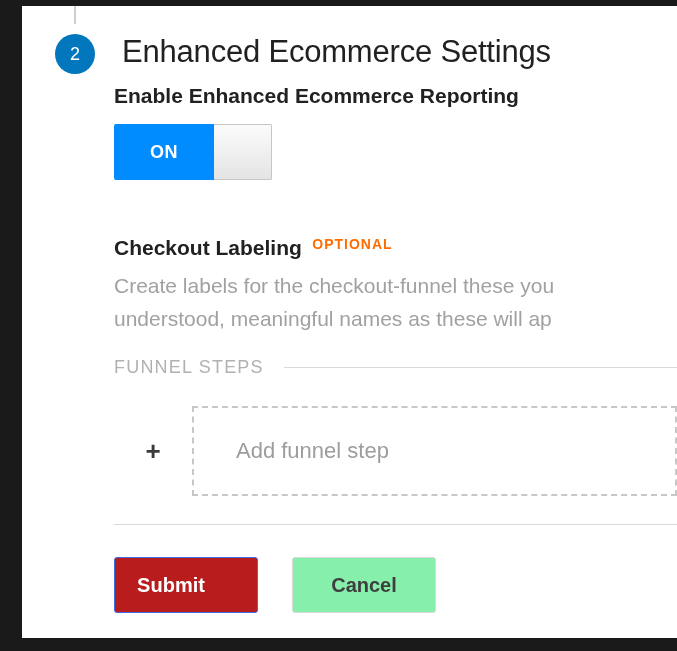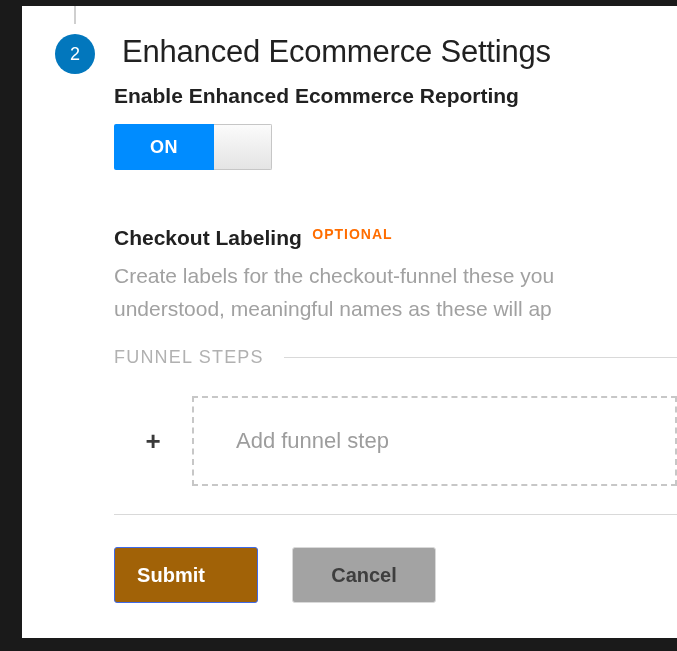--- a/index.html
+++ b/index.html
@@ -58,21 +58,21 @@
     }
     .subheading {
       font-size: 21px;
       font-weight: 700;
       color: #212121;
       margin-bottom: 16px;
     }
     .toggle {
       display: inline-flex;
       width: 158px;
-      height: 46px;
+      height: 56px;
       border-radius: 2px;
       overflow: hidden;
       cursor: pointer;
     }
     .toggle-on {
       flex: 0 0 100px;
       background: #008cff;
       color: #ffffff;
       font-weight: 700;
       font-size: 18px;
@@ -180,28 +180,28 @@
       font-size: 20px;
       font-weight: 700;
       border-radius: 3px;
       cursor: pointer;
       display: flex;
       align-items: center;
       justify-content: center;
       border: 1px solid transparent;
     }
     .btn-primary {
-      background: #a16207;
+      background: #b91c1c;
       color: #ffffff;
       border-color: #3f6ae8;
       min-width: 144px;
       padding-left: 8px;
     }
     .btn-secondary {
-      background: #a3a3a3;
+      background: #86efac;
       color: #3e3e3e;
       border-color: #d9d9d9;
       min-width: 144px;
     }
   </style>
 </head>
 <body>
 
 <div class="panel">
   <div class="step-connector"></div>

